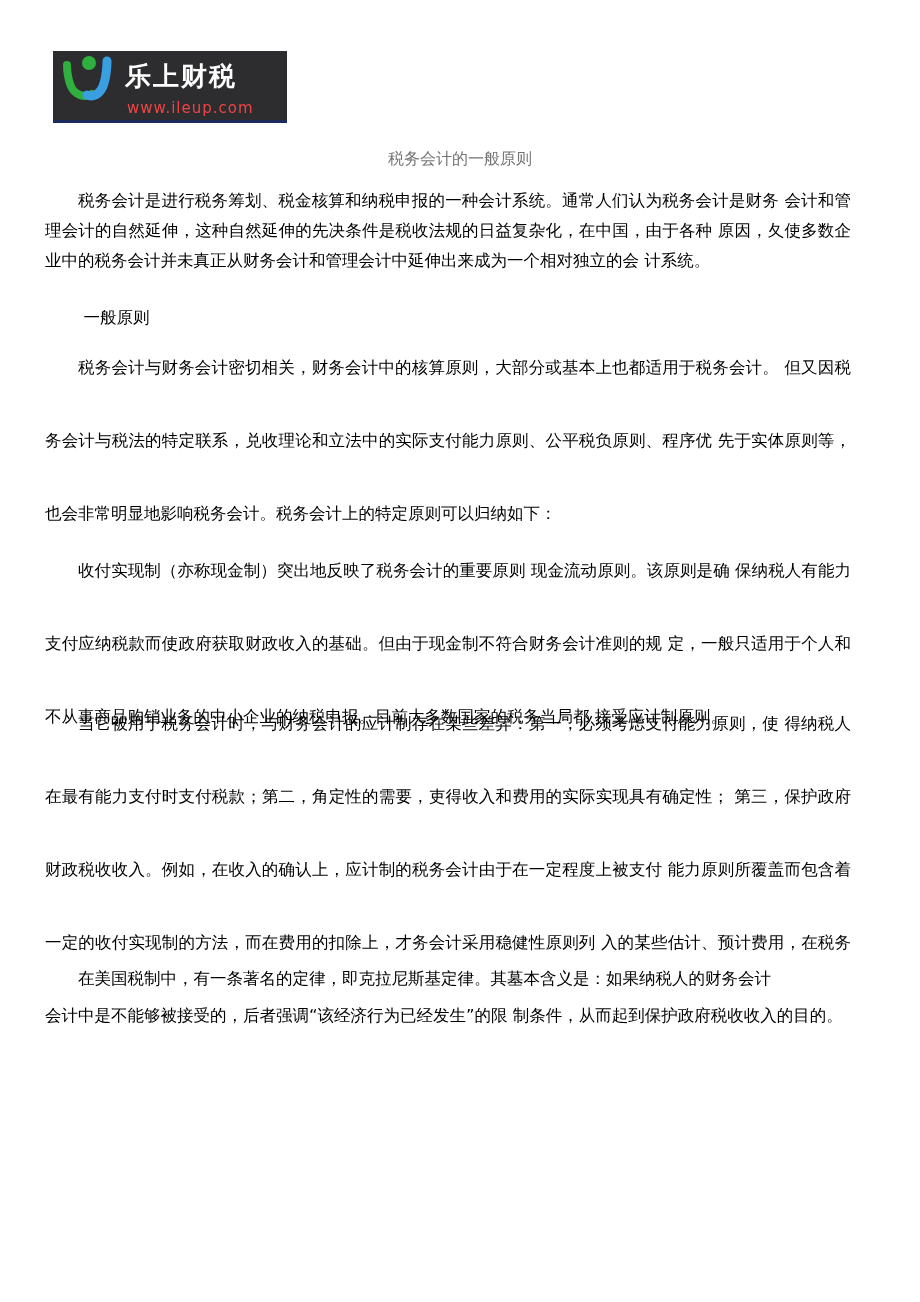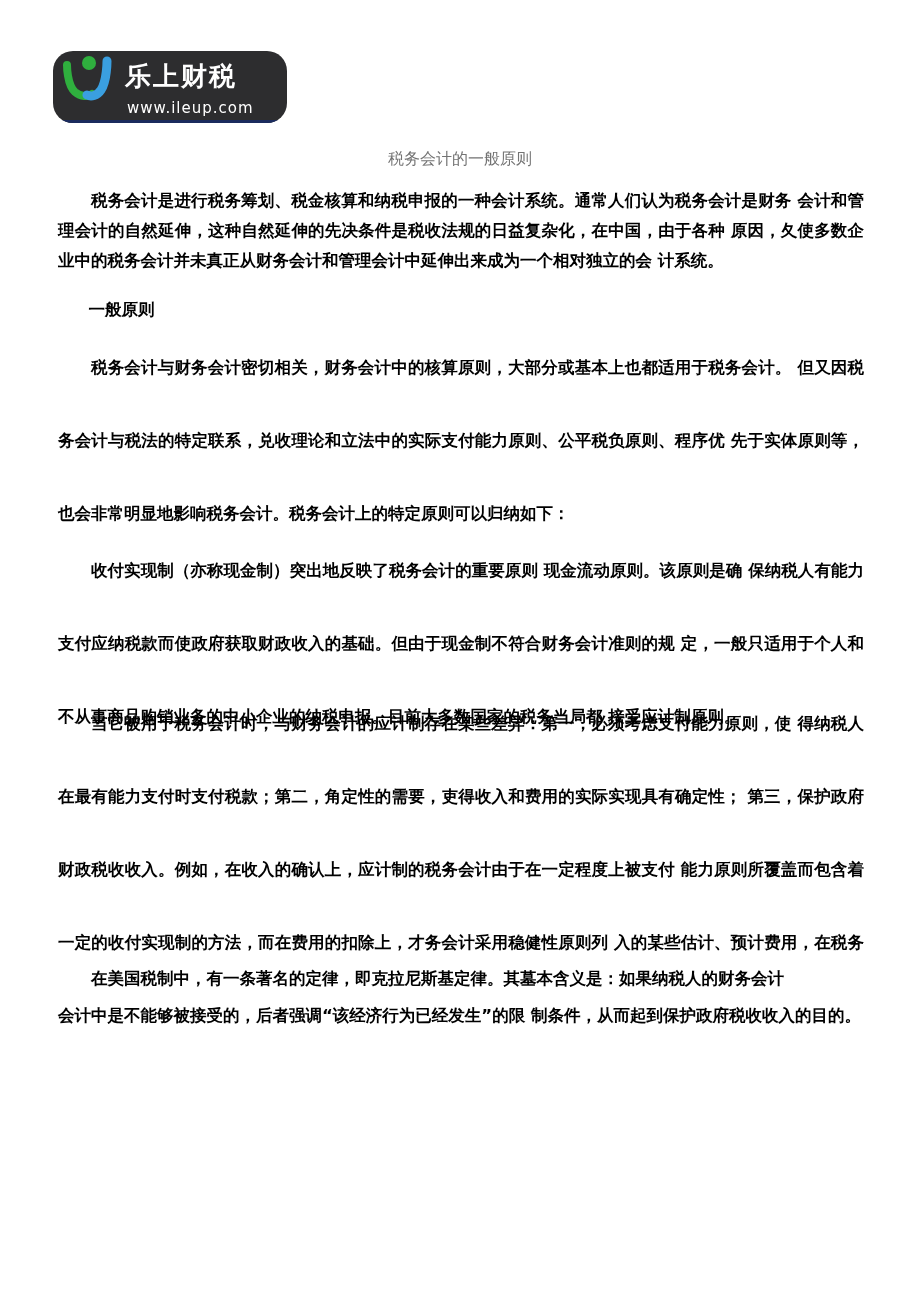--- a/index.html
+++ b/index.html
@@ -21,21 +21,20 @@
 
   
   .logo-block {
     position: absolute;
     left: 53px;
     top: 51px;
     width: 234px;
     height: 72px;
     background: #2d2d2f;
     overflow: hidden;
-    border-radius: 20px;
   }
   .logo-inner {
     position: relative;
     width: 100%;
     height: 100%;
   }
   .logo-mark {
     position: absolute;
     left: 8px;
     top: 4px;
@@ -54,21 +53,21 @@
     line-height: 42px;
     white-space: nowrap;
   }
   .logo-url {
     position: absolute;
     left: 74px;
     top: 48px;
     font-family: "DejaVu Sans", "Liberation Sans", sans-serif;
     font-size: 15px;
     letter-spacing: 1px;
-    color: #ffffff;
+    color: #ef4444;
     white-space: nowrap;
   }
   .logo-underline {
     position: absolute;
     left: 0;
     bottom: 0;
     width: 100%;
     height: 3px;
     background: #1b2b5e;
   }
@@ -80,43 +79,42 @@
     top: 148px;
     width: 920px;
     text-align: center;
     font-size: 16px;
     line-height: 22px;
     color: #737373;
   }
 
   .col {
     position: absolute;
-    left: 58px;
+    left: 45px;
     width: 806px;
-    font-weight: bold;
   }
 
   p.para {
     margin: 0;
     font-size: 16.5px;
     color: #000;
     text-align: justify;
     text-justify: inter-character;
     word-break: break-all;
   }
   p.tight {
     line-height: 30px;
     text-indent: 2em;
   }
   p.loose {
     line-height: 73px;
     text-indent: 2em;
   }
   p.heading-line {
-    margin: 4px;
+    margin: 12px;
     font-size: 16.5px;
     line-height: 30px;
     text-indent: 1.6em;
   }
   .nojustify {
     text-align: left;
   }
 </style>
 </head>
 <body>

